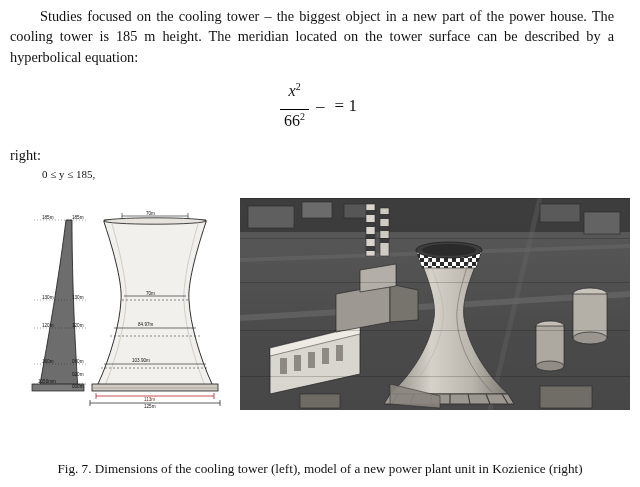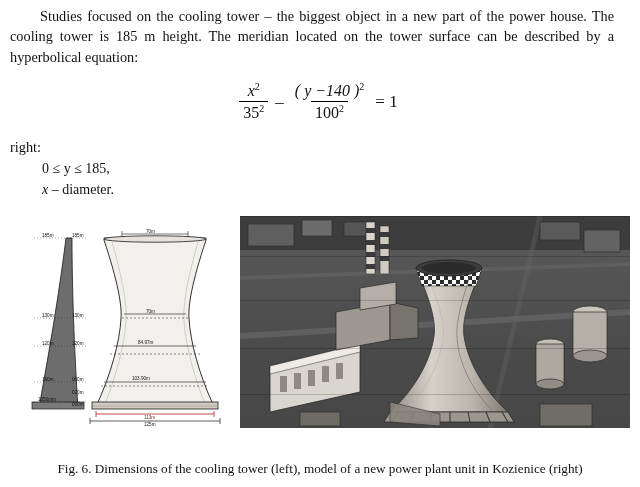--- a/index.html
+++ b/index.html
@@ -37,41 +37,42 @@
     display: inline-flex;
     align-items: center;
     font-size: 17px;
   }
   .frac {
     display: inline-flex;
     flex-direction: column;
     align-items: center;
     vertical-align: middle;
     margin: 0 2px;
+    gap: 8px;
   }
   .frac .num {
     padding: 0 4px 1px 4px;
     font-size: 16px;
   }
   .frac .den {
     border-top: 1.2px solid #000;
     padding: 1px 4px 0 4px;
     font-size: 16px;
   }
   .ital { font-style: italic; }
   sup.pw { font-size: 10px; vertical-align: super; font-style: normal; }
   .op { margin: 0 5px; font-size: 17px; }
 
   .where {
     margin: 16px 0 0 10px;
     font-size: 14.3px;
   }
   .where-lines {
     margin: 2px 0 0 42px;
-    font-size: 14px;
+    font-size: 11px;
     line-height: 1.5;
   }
 
   .figures {
     position: relative;
     margin-top: 16px;
     height: 215px;
   }
   
   .drawing {
@@ -116,38 +117,30 @@
 <body>
 
 <div class="page">
 
   <p class="para">Studies focused on the cooling tower – the biggest object in a new part of the power house. The cooling tower is 185 m height. The meridian located on the tower surface can be described by a hyperbolical equation:</p>
 
   <div class="equation">
     <span class="eqwrap">
       <span class="frac">
         <span class="num ital"><span>x</span><sup class="pw">2</sup></span>
-        <span class="den"><span>35</span><sup class="pw">2</sup></span>
+        <span class="den"><span>66</span><sup class="pw">2</sup></span>
       </span>
       <span class="op">–</span>
-      <span class="frac">
-        <span class="num ital"><span>( y −140 )</span><sup class="pw">2</sup></span>
-        <span class="den"><span>100</span><sup class="pw">2</sup></span>
-      </span>
       <span class="op">= 1</span>
     </span>
   </div>
 
   <div class="where">right:</div>
   <div class="where-lines">
     <div>0 ≤ y ≤ 185,</div>
-    <div>
-      <span class="ital">x</span>
-      <span>–  diameter.</span>
-    </div>
   </div>
 
   <div class="figures">
 
     <div class="drawing">
       <svg width="196" height="200" viewBox="0 0 196 200" xmlns="http://www.w3.org/2000/svg">
         <g stroke="#222" fill="none" stroke-width="1">
 
           <path d="M40 12 C 34 60, 26 110, 14 176 L 14 182 L 52 182 C 48 120, 46 60, 46 12 Z" fill="#6d6d6d" stroke="#1a1a1a" stroke-width="0.8"></path>
 
@@ -329,15 +322,15 @@
           <rect x="0" y="40" width="390" height="1"></rect>
           <rect x="0" y="84" width="390" height="1"></rect>
           <rect x="0" y="132" width="390" height="1"></rect>
           <rect x="0" y="178" width="390" height="1"></rect>
         </g>
       </svg>
     </div>
   </div>
 
   <div class="hrule"></div>
-  <div class="caption">Fig. 6. Dimensions of the cooling tower (left), model of a new power plant unit in Kozienice (right)</div>
+  <div class="caption">Fig. 7. Dimensions of the cooling tower (left), model of a new power plant unit in Kozienice (right)</div>
 
 </div>
 
 </body></html>

